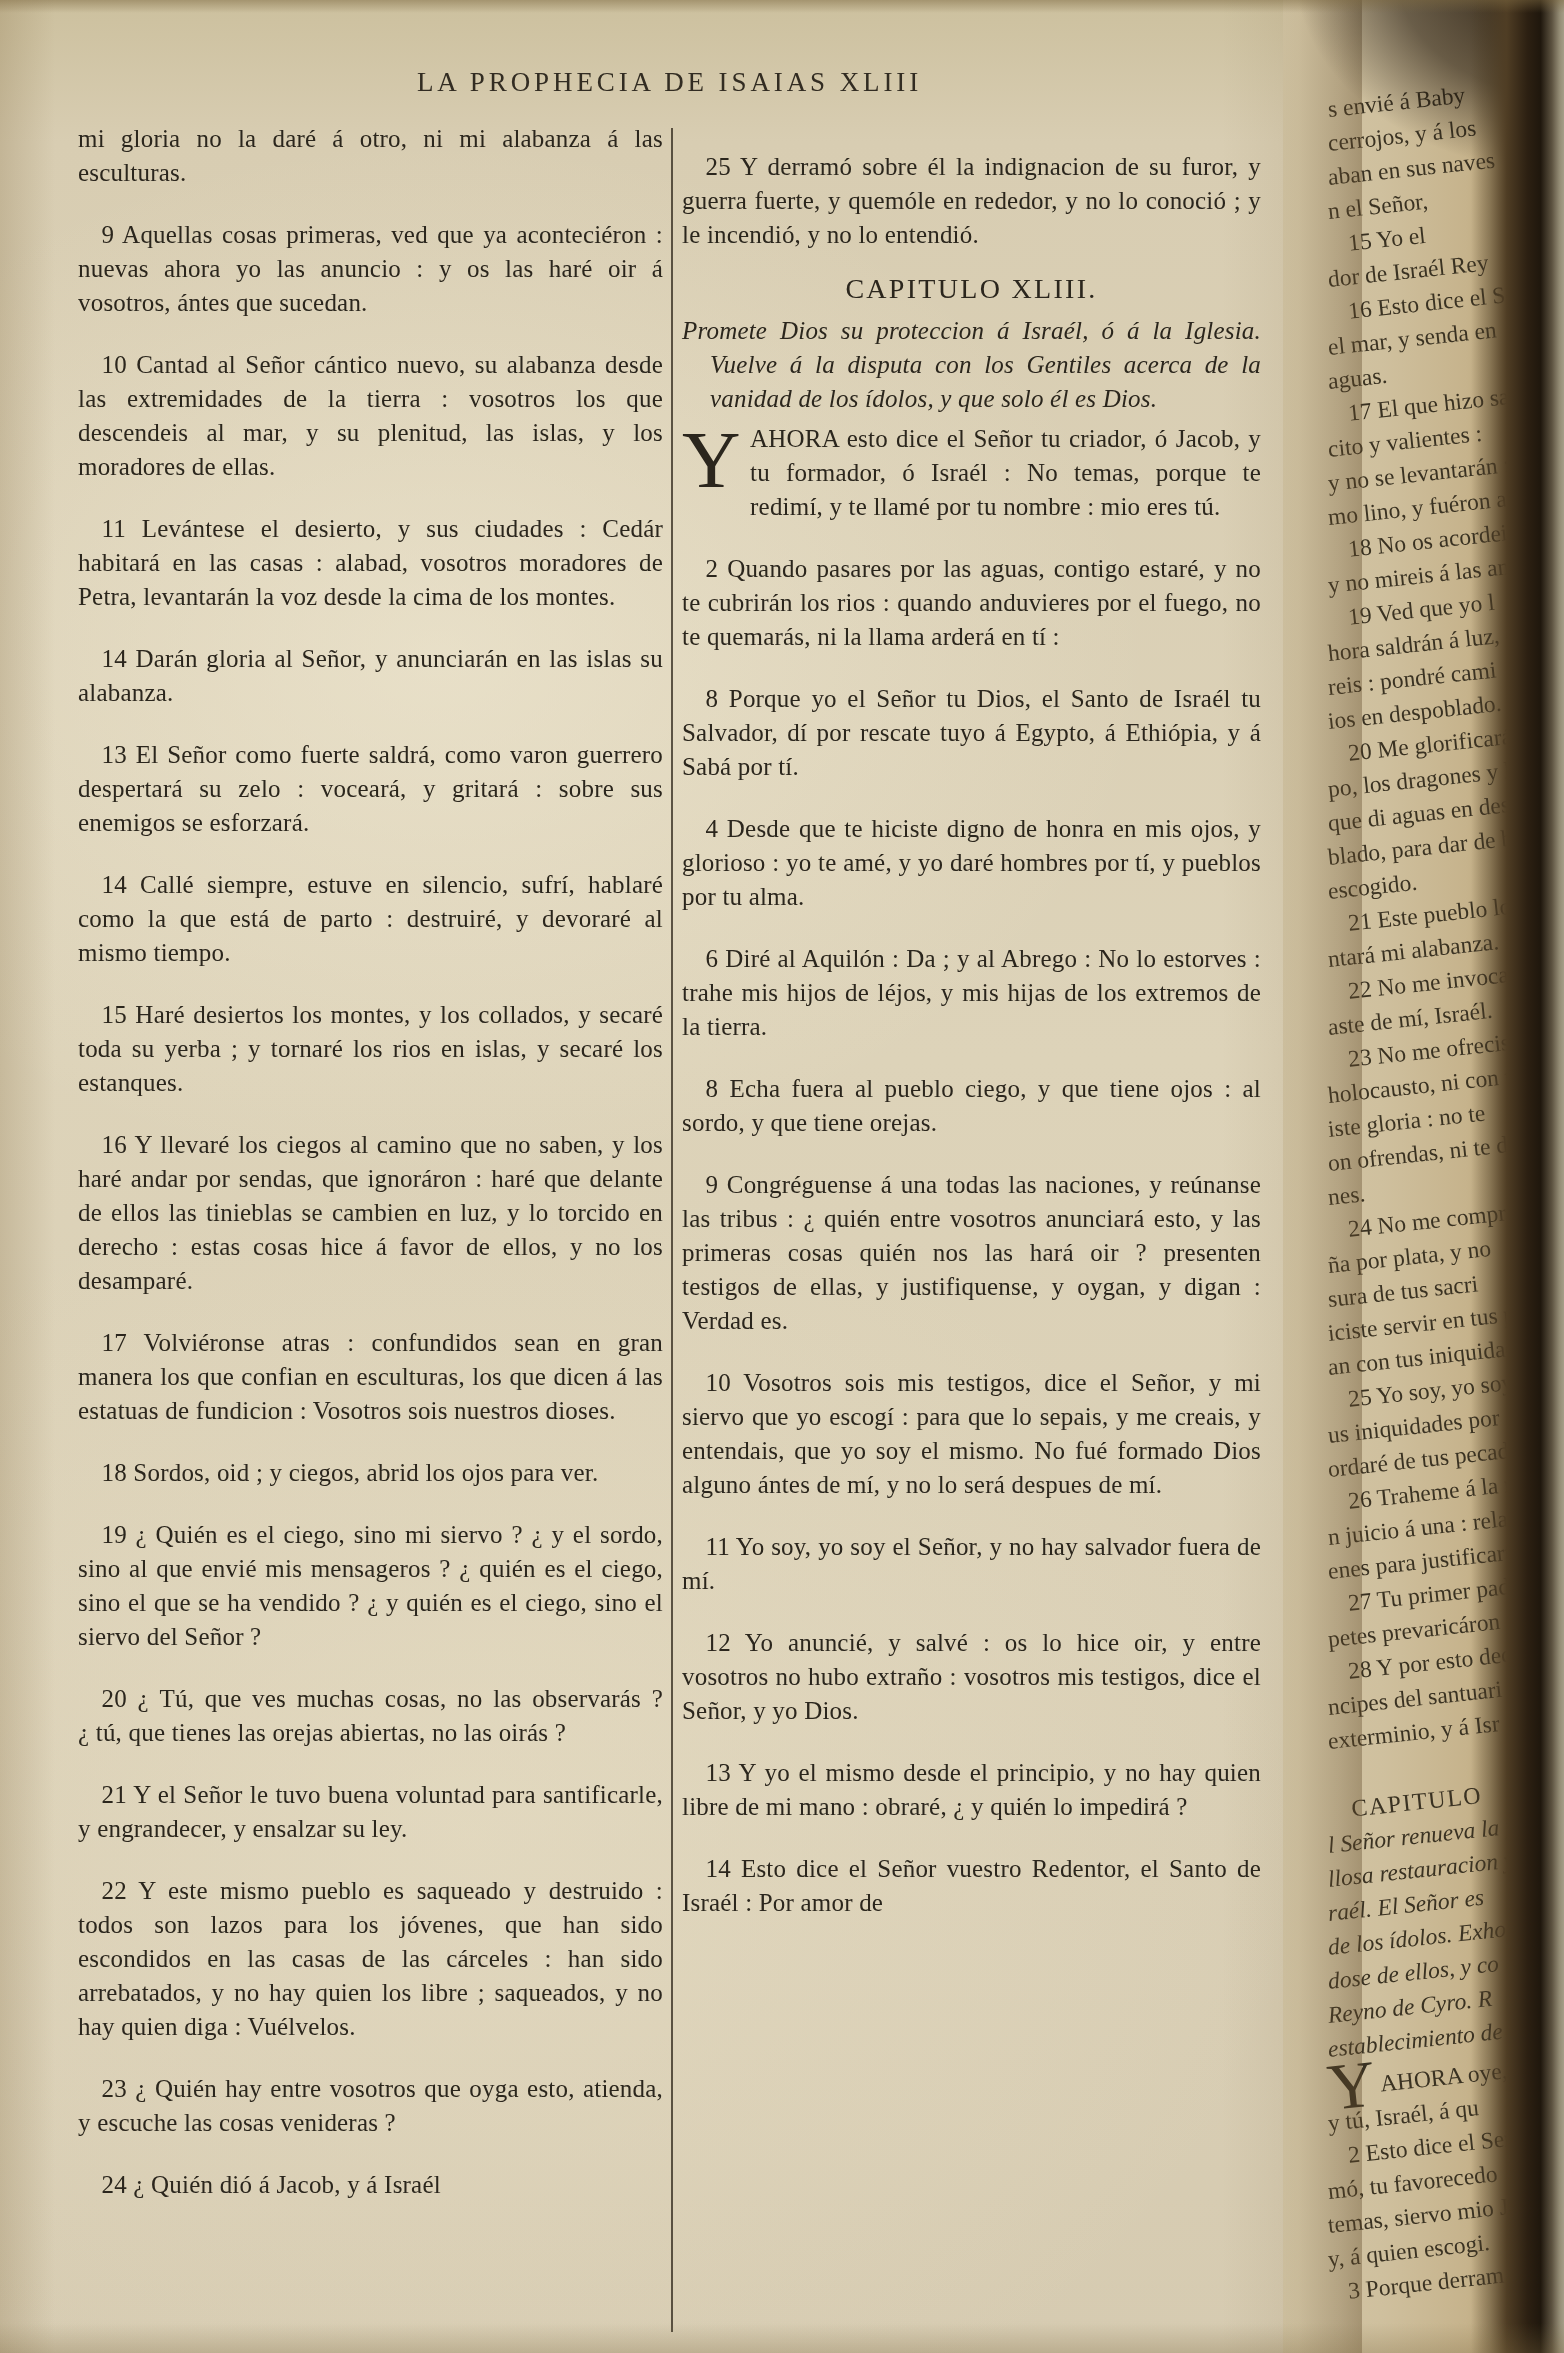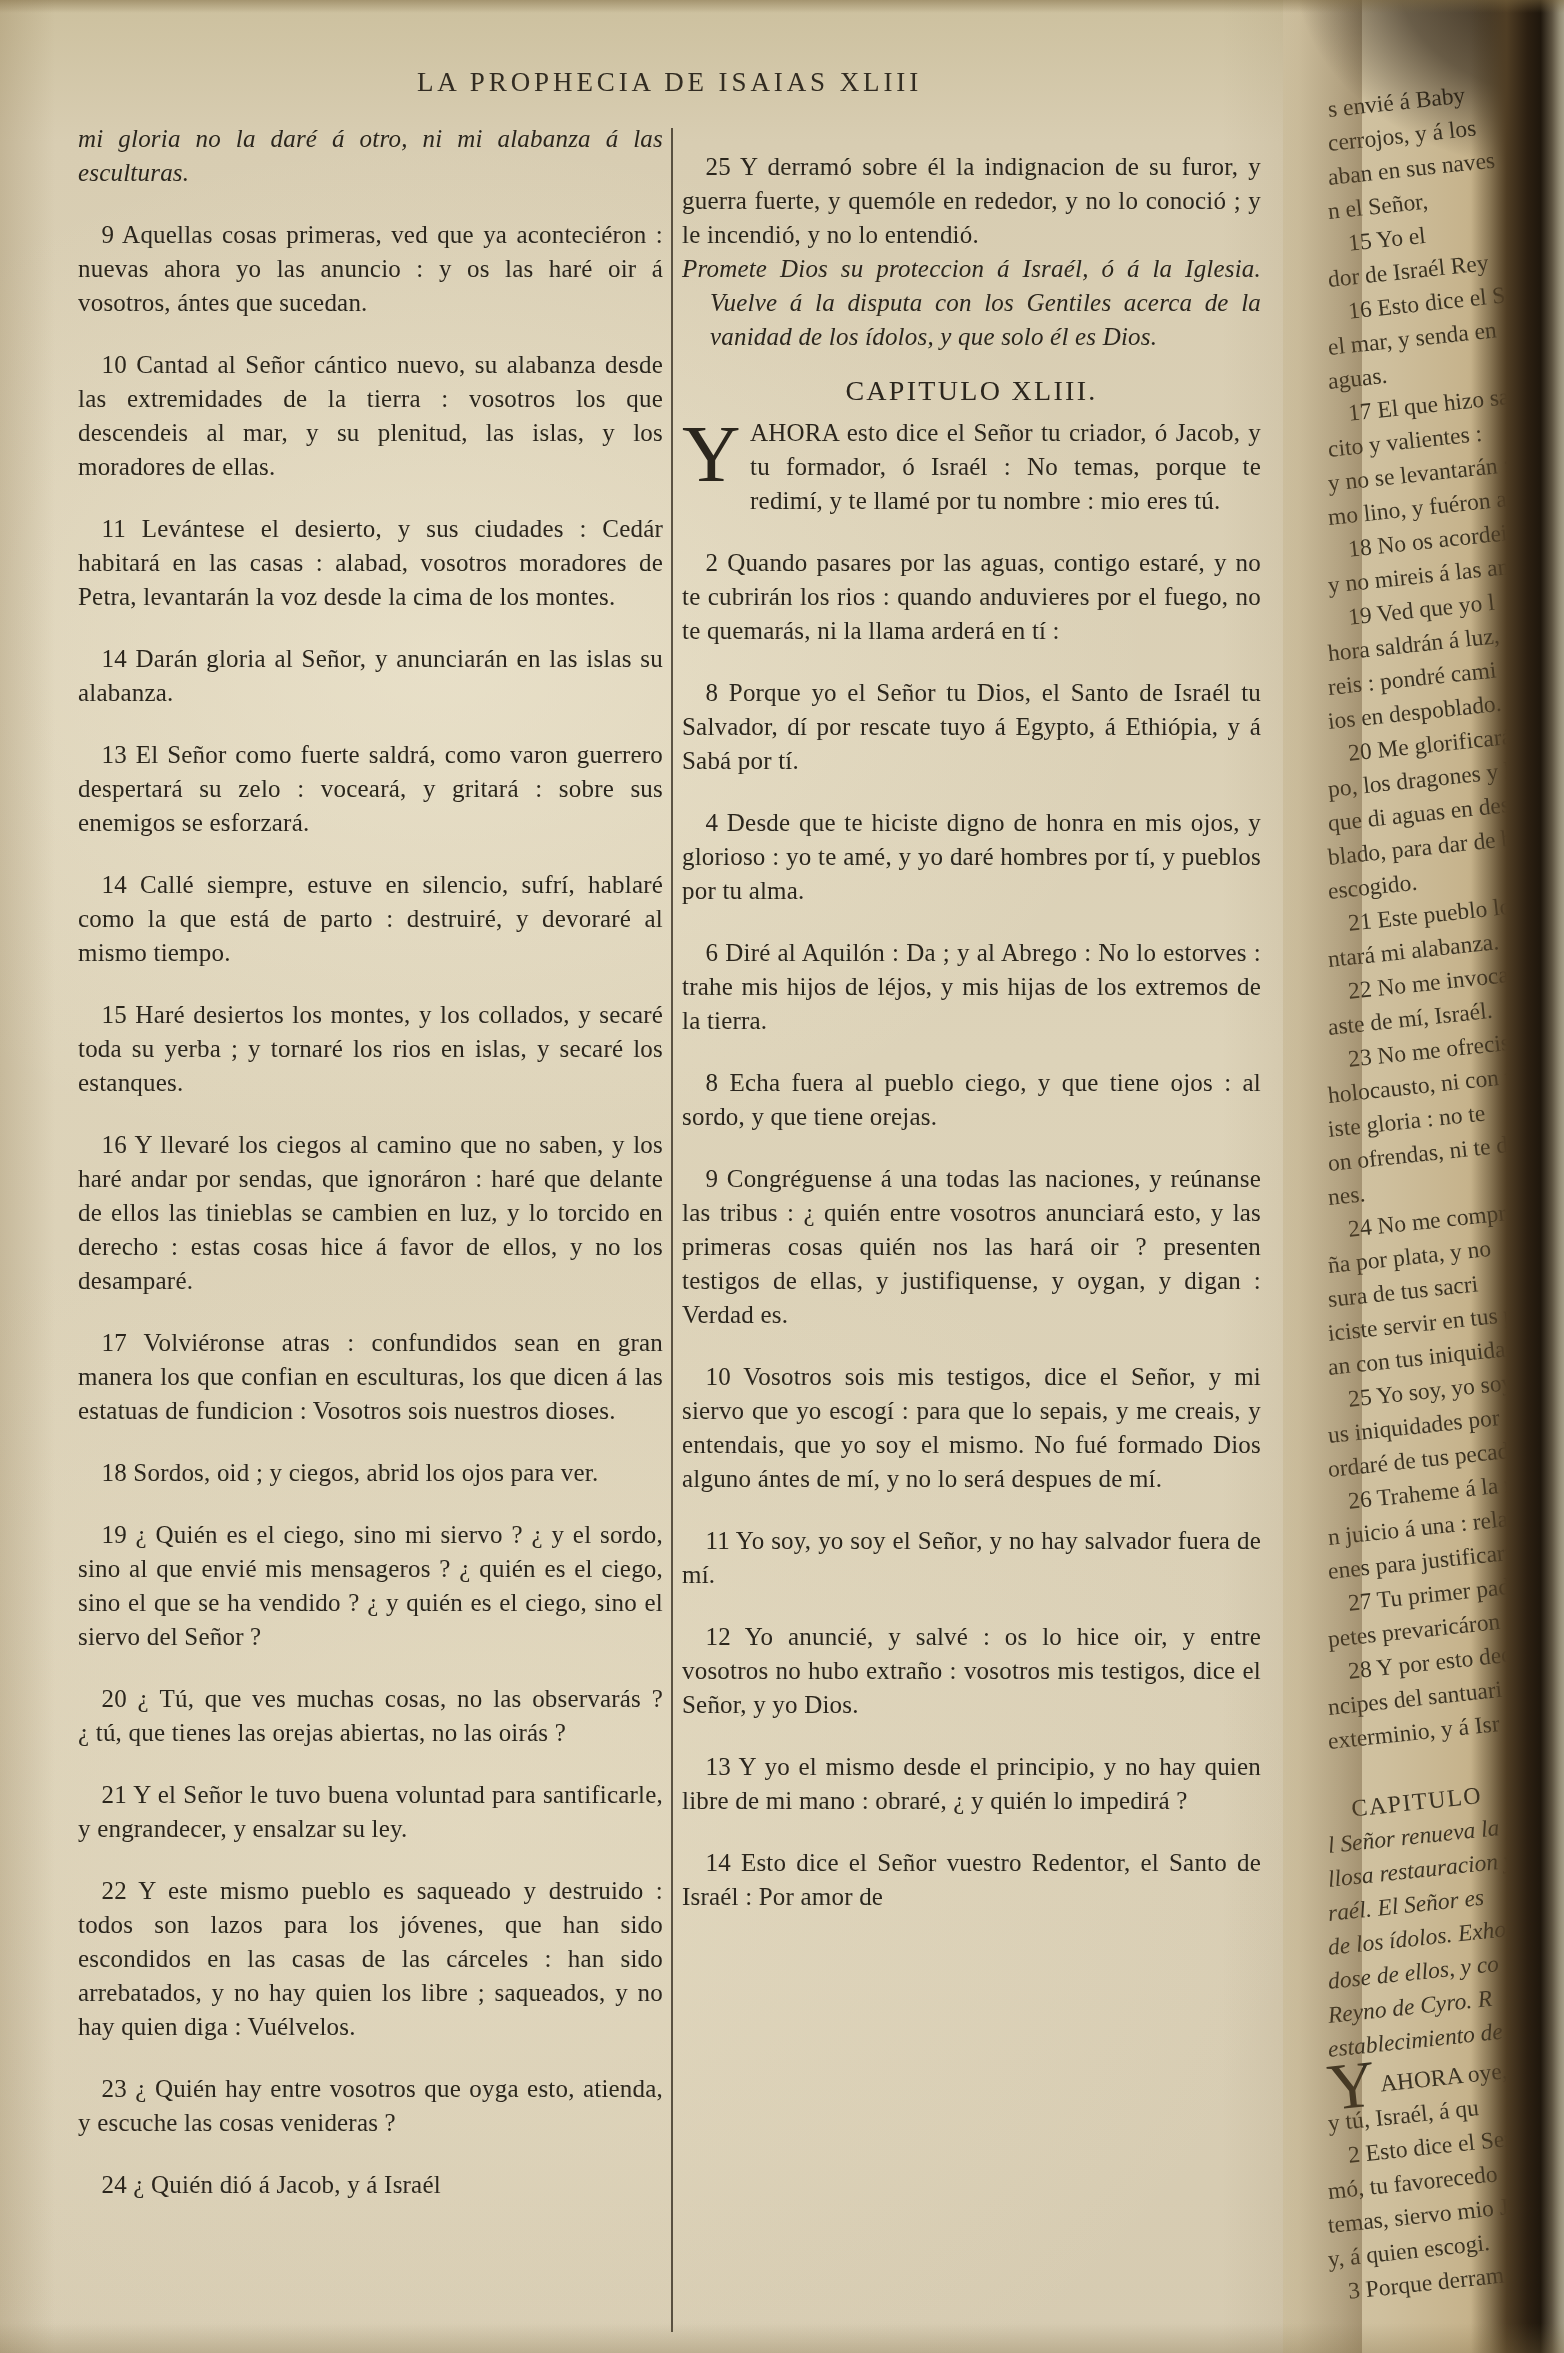--- a/index.html
+++ b/index.html
@@ -39,21 +39,21 @@
   .page-main{position:absolute;inset:0;z-index:5;}
   .running-head{position:absolute;top:67px;left:149px;width:1041px;text-align:center;
     font-size:27px;letter-spacing:3.9px;color:#322c22;}
   .col{position:absolute;top:122px;font-size:25px;line-height:34px;color:var(--ink,#2b261d);
     text-align:justify;letter-spacing:0.2px;}
   .col-left{left:78px;width:585px;}
   .col-right{left:682px;width:579px;}
   .col-rule{position:absolute;left:671px;top:128px;width:1.6px;height:2204px;background:rgba(45,38,26,0.75);}
   .vs{margin:0;}
   .verse{text-indent:23.5px;margin-top:28px;}
-  .cont{text-indent:0;font-style:italic;}
+  .cont{text-indent:0;}
   .bold{font-weight:bold;}
   .chap{text-indent:0;text-align:center;font-size:28px;letter-spacing:2.3px;margin-top:20.3px;margin-bottom:7.8px;}
   .summary{font-style:italic;padding-left:28px;text-indent:-28px;margin-bottom:6.3px;}
   .drop{text-indent:0;}
   .dropcap{float:left;font-size:81px;line-height:66px;padding:4.7px 9.4px 0 0;}
 </style>
 </head>
 <body>
 
 <div class="canvas">
@@ -151,22 +151,22 @@
         <div class="vs verse">21 Y el Señor le tuvo buena voluntad para santificarle, y engrandecer, y ensalzar su ley.</div>
         <div class="vs verse">22 Y este mismo pueblo es saqueado y destruido&nbsp;: todos son lazos para los jóvenes, que han sido escondidos en las casas de las cárceles&nbsp;: han sido arrebatados, y no hay quien los libre&nbsp;; saqueados, y no hay quien diga&nbsp;: Vuélvelos.</div>
         <div class="vs verse">23 ¿&nbsp;Quién hay entre vosotros que oyga esto, atienda, y escuche las cosas venideras&nbsp;?</div>
         <div class="vs verse">24 ¿&nbsp;Quién dió á Jacob, y á Israél</div>
       </div>
 
     <div class="col-rule"></div>
 
     <div class="col col-right">
         <div class="vs verse">25 Y derramó sobre él la indignacion de su furor, y guerra fuerte, y quemóle en rededor, y no lo conoció&nbsp;; y le incendió, y no lo entendió.</div>
+        <div class="vs chap">CAPITULO XLIII.</div>
         <div class="vs summary">Promete Dios su proteccion á Israél, ó á la Iglesia. Vuelve á la disputa con los Gentiles acerca de la vanidad de los ídolos, y que solo él es Dios.</div>
-        <div class="vs chap">CAPITULO XLIII.</div>
         <div class="vs drop"><span class="dropcap">Y</span>AHORA esto dice el Señor tu criador, ó Jacob, y tu formador, ó Israél&nbsp;: No temas, porque te redimí, y te llamé por tu nombre&nbsp;: mio eres tú.</div>
         <div class="vs verse">2 Quando pasares por las aguas, contigo estaré, y no te cubrirán los rios&nbsp;: quando anduvieres por el fuego, no te quemarás, ni la llama arderá en tí&nbsp;:</div>
         <div class="vs verse">8 Porque yo el Señor tu Dios, el Santo de Israél tu Salvador, dí por rescate tuyo á Egypto, á Ethiópia, y á Sabá por tí.</div>
         <div class="vs verse">4 Desde que te hiciste digno de honra en mis ojos, y glorioso&nbsp;: yo te amé, y yo daré hombres por tí, y pueblos por tu alma.</div>
         <div class="vs verse">6 Diré al Aquilón&nbsp;: Da&nbsp;; y al Abrego&nbsp;: No lo estorves&nbsp;: trahe mis hijos de léjos, y mis hijas de los extremos de la tierra.</div>
         <div class="vs verse">8 Echa fuera al pueblo ciego, y que tiene ojos&nbsp;: al sordo, y que tiene orejas.</div>
         <div class="vs verse">9 Congréguense á una todas las naciones, y reúnanse las tribus&nbsp;: ¿&nbsp;quién entre vosotros anunciará esto, y las primeras cosas quién nos las hará oir&nbsp;? presenten testigos de ellas, y justifiquense, y oygan, y digan&nbsp;: Verdad es.</div>
         <div class="vs verse">10 Vosotros sois mis testigos, dice el Señor, y mi siervo que yo escogí&nbsp;: para que lo sepais, y me creais, y entendais, que yo soy el mismo. No fué formado Dios alguno ántes de mí, y no lo será despues de mí.</div>
         <div class="vs verse">11 Yo soy, yo soy el Señor, y no hay salvador fuera de mí.</div>
         <div class="vs verse">12 Yo anuncié, y salvé&nbsp;: os lo hice oir, y entre vosotros no hubo extraño&nbsp;: vosotros mis testigos, dice el Señor, y yo Dios.</div>

